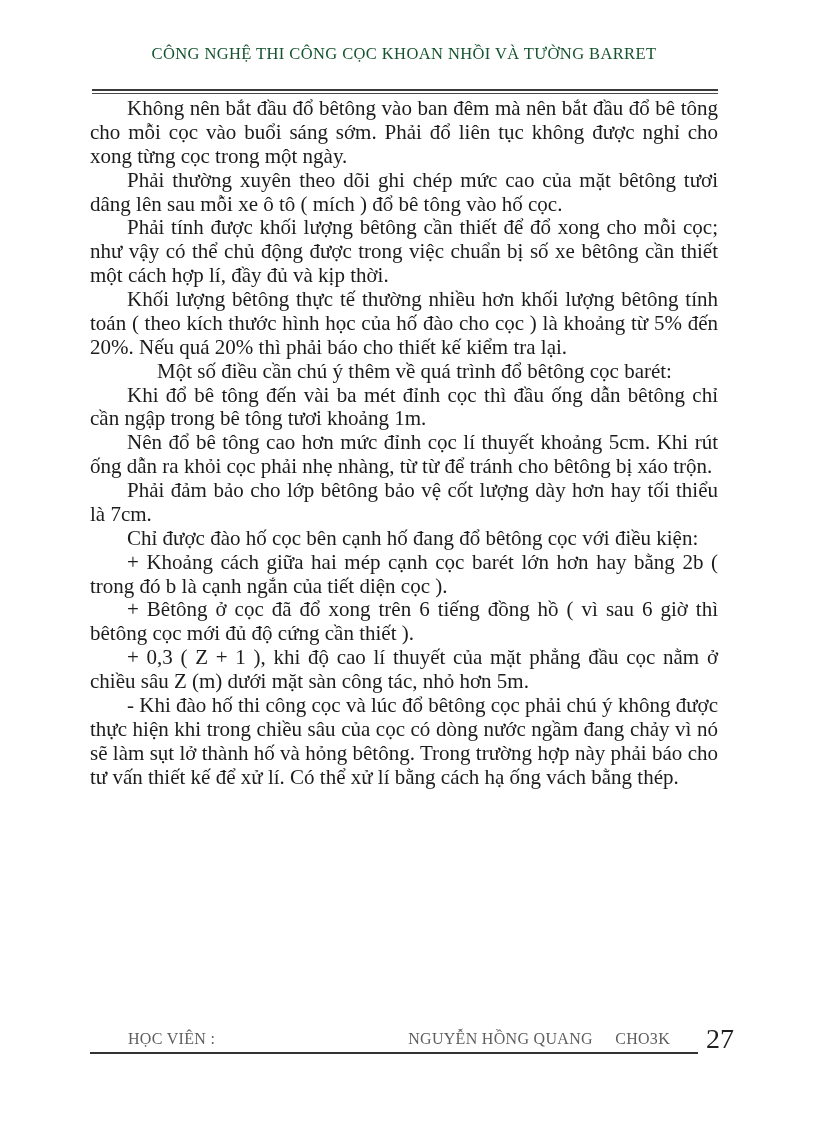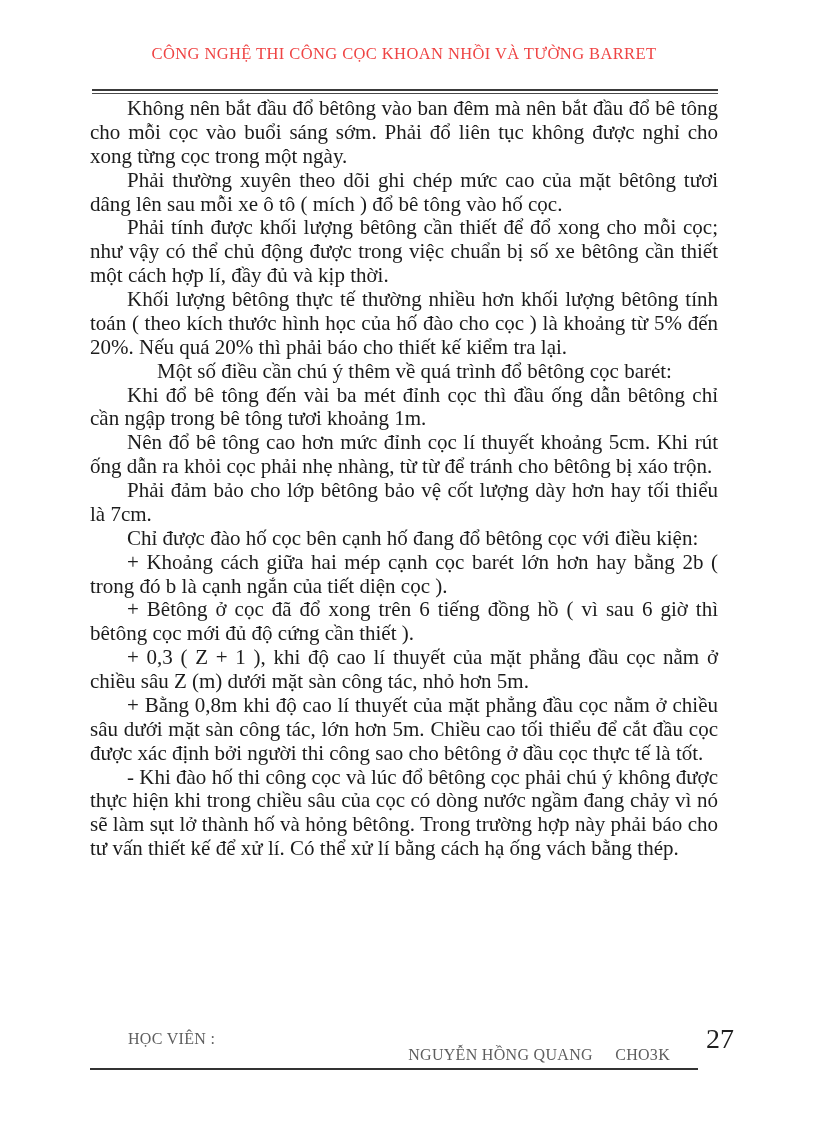--- a/index.html
+++ b/index.html
@@ -21,21 +21,21 @@
     height: 1123px;
     background: #ffffff;
   }
   
   .header {
     position: absolute;
     top: 44px;
     left: 90px;
     width: 628px;
     text-align: center;
-    color: #ef4444;
+    color: #14532d;
     font-size: 16.5px;
     line-height: 20px;
     letter-spacing: 0.4px;
     white-space: nowrap;
   }
   .header .hline { display: block; }
   .header-rule {
     position: absolute;
     top: 89px;
     left: 92px;
@@ -76,21 +76,21 @@
   .footer-row {
     width: 608px;
     padding-left: 38px;
     padding-right: 28px;
     box-sizing: border-box;
     display: flex;
     justify-content: space-between;
     line-height: 20px;
     white-space: nowrap;
   }
-  .footer-right span { display: inline-block; margin-top: 16px; }
+  .footer-right span { display: inline-block; }
   .footer-right .class-code { margin-left: 18px; }
   .footer-rule {
     width: 608px;
     margin-top: 3px;
     border-bottom: 2px solid #333333;
   }
   .page-number {
     position: absolute;
     top: -4px;
     left: 616px;
@@ -116,21 +116,20 @@
     <p>Phải tính được khối lượng bêtông cần thiết để đổ xong cho mỗi cọc; như vậy có thể chủ động được trong việc chuẩn bị số xe bêtông cần thiết một cách hợp lí, đầy đủ và kịp thời.</p>
     <p>Khối lượng bêtông thực tế thường nhiều hơn khối lượng bêtông tính toán ( theo kích thước hình học của hố đào cho cọc ) là khoảng từ 5% đến 20%. Nếu quá 20% thì phải báo cho thiết kế kiểm tra lại.</p>
     <p class="deep-indent">Một số điều cần chú ý thêm về quá trình đổ bêtông cọc barét:</p>
     <p>Khi đổ bê tông đến vài ba mét đỉnh cọc thì đầu ống dẫn bêtông chỉ cần ngập trong bê tông tươi khoảng 1m.</p>
     <p>Nên đổ bê tông cao hơn mức đỉnh cọc lí thuyết khoảng 5cm. Khi rút ống dẫn ra khỏi cọc phải nhẹ nhàng, từ từ để tránh cho bêtông bị xáo trộn.</p>
     <p>Phải đảm bảo cho lớp bêtông bảo vệ cốt lượng dày hơn hay tối thiểu là 7cm.</p>
     <p>Chỉ được đào hố cọc bên cạnh hố đang đổ bêtông cọc với điều kiện:</p>
     <p>+ Khoảng cách giữa hai mép cạnh cọc barét lớn hơn hay bằng 2b ( trong đó b là cạnh ngắn của tiết diện cọc ).</p>
     <p>+ Bêtông ở cọc đã đổ xong trên 6 tiếng đồng hồ ( vì sau 6 giờ thì bêtông cọc mới đủ độ cứng cần thiết ).</p>
     <p>+  0,3 ( Z + 1 ), khi độ cao lí thuyết của mặt phẳng đầu cọc nằm ở chiều sâu Z (m) dưới mặt sàn công tác, nhỏ hơn 5m.</p>
-    <p>+ Bằng 0,8m khi độ cao lí thuyết của mặt phẳng đầu cọc nằm ở chiều sâu dưới mặt sàn công tác, lớn hơn 5m. Chiều cao tối thiểu để cắt đầu cọc được xác định bởi người thi công sao cho bêtông ở đầu cọc thực tế là tốt.</p>
     <p>- Khi đào hố thi công cọc và lúc đổ bêtông cọc phải chú ý không được thực hiện khi trong chiều sâu của cọc có dòng nước ngầm đang chảy vì nó sẽ làm sụt lở thành hố và hỏng bêtông. Trong trường hợp này phải báo cho tư vấn thiết kế để xử lí. Có thể xử lí bằng cách hạ ống vách bằng thép.</p>
   </div>
 
   <div class="footer">
     <div class="footer-row">
       <span>HỌC VIÊN :</span>
       <span class="footer-right">
         <span>NGUYỄN HỒNG QUANG</span>
         <span class="class-code">CHO3K</span>
       </span>

